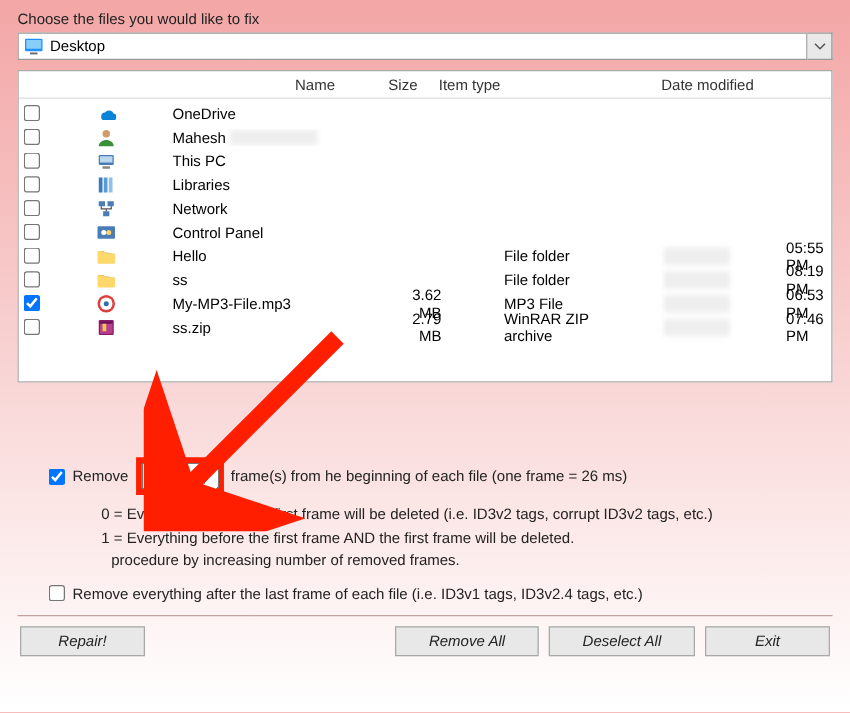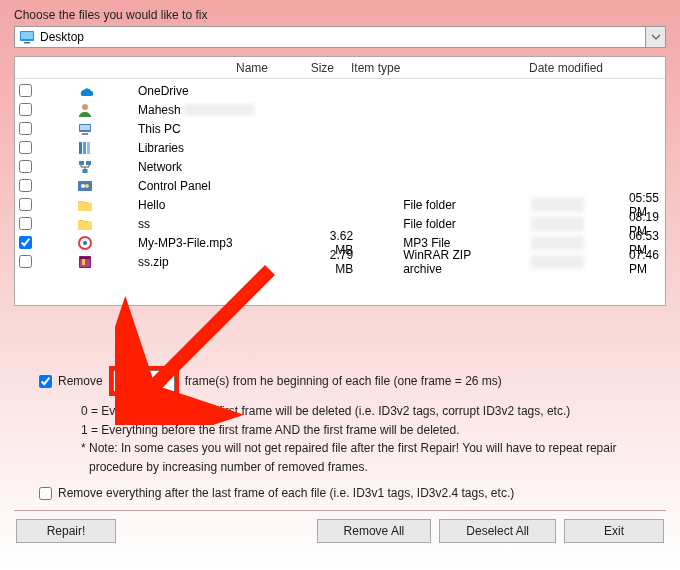--- a/index.html
+++ b/index.html
@@ -33,21 +33,21 @@
   .opt-row input[type=checkbox] { width:13px; height:13px; margin: 0 6px 0 0;}
   .spinner-wrap { display:inline-flex; align-items:center; border: 3px solid #ff1e00; background:#ff1e00; margin: 0 6px; padding:1px;}
   .spinner { width: 62px; height: 22px; }
   .help-text { margin-left: 42px; margin-top: 6px; line-height: 1.55;}
   .opt-row2 { display: flex; align-items: center; margin-top: 10px; margin-bottom: 10px;}
   .opt-row2 input[type=checkbox] { width:13px; height:13px; margin: 0 6px 0 0;}
   
   hr.sep { border: none; border-top: 1px solid #c7a1a1; margin: 6px 0 8px 0;}
   .button-bar { display: flex; gap: 8px; align-items: center; padding: 0 2px;}
   .button-bar .spacer { flex: 1; }
-  .win-btn { min-width: 86px; height: 24px; background: #e8e8e8; border: 1px solid #a8a8a8; color: #222; padding: 0 26px; cursor: default; }
+  .win-btn { min-width: 86px; height: 24px; background: #e8e8e8; border: 1px solid #a8a8a8; color: #222; padding: 0 26px; cursor: default; font-style: italic; }
   .win-btn.wide { min-width: 100px; }
   
   
   .arrow-svg { position: absolute; left: 115px; top: 255px; pointer-events: none; }
   
   input[type=number]::-webkit-inner-spin-button { opacity: 1; }
 </style>
 </head>
 <body>
 
@@ -239,21 +239,20 @@
       <input type="checkbox" id="cb1" checked="" style="">
       <span>Remove</span>
       <span class="spinner-wrap">
         <input type="number" class="spinner" value="1" style="">
       </span>
       <span>frame(s) from he beginning of each file (one frame = 26 ms)</span>
     </div>
     <div class="help-text">
       <div>0 = Everything before the first frame will be deleted (i.e. ID3v2 tags, corrupt ID3v2 tags, etc.)</div>
       <div>1 = Everything before the first frame AND the first frame will be deleted.</div>
-      <div>* Note: In some cases you will not get repaired file after the first Repair! You will have to repeat repair</div>
       <div style="padding-left:8px">procedure by increasing number of removed frames.</div>
     </div>
     <div class="opt-row2">
       <input type="checkbox" style="">
       <span>Remove everything after the last frame of each file (i.e. ID3v1 tags, ID3v2.4 tags, etc.)</span>
     </div>
   </div>
 
   <hr class="sep">
 

